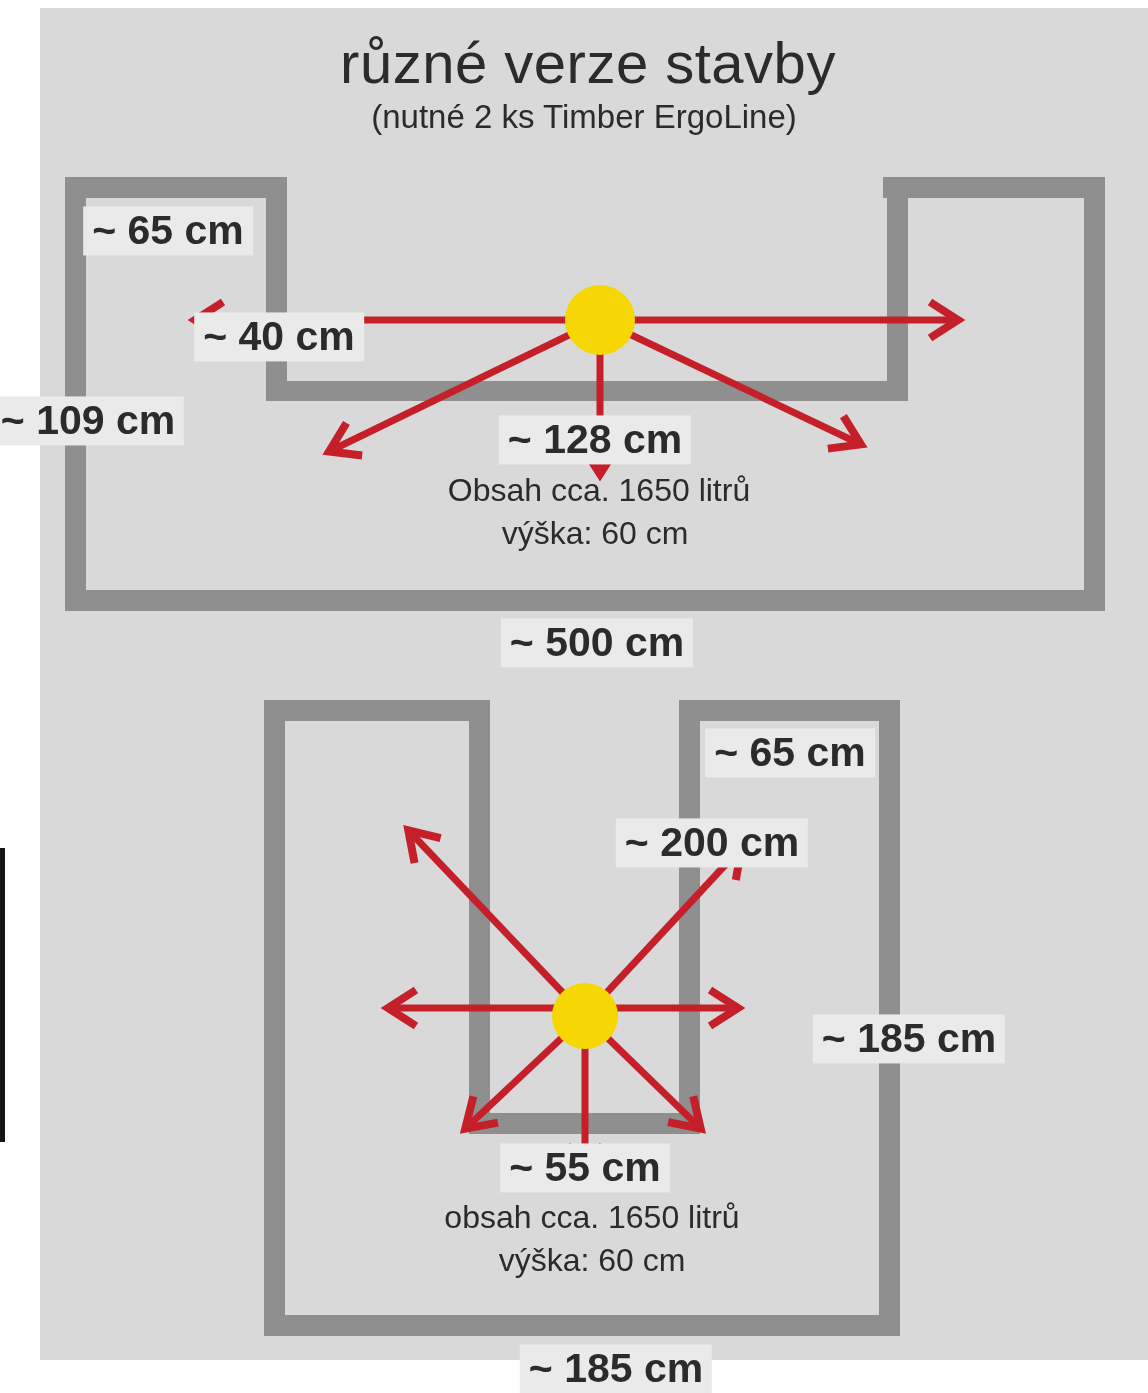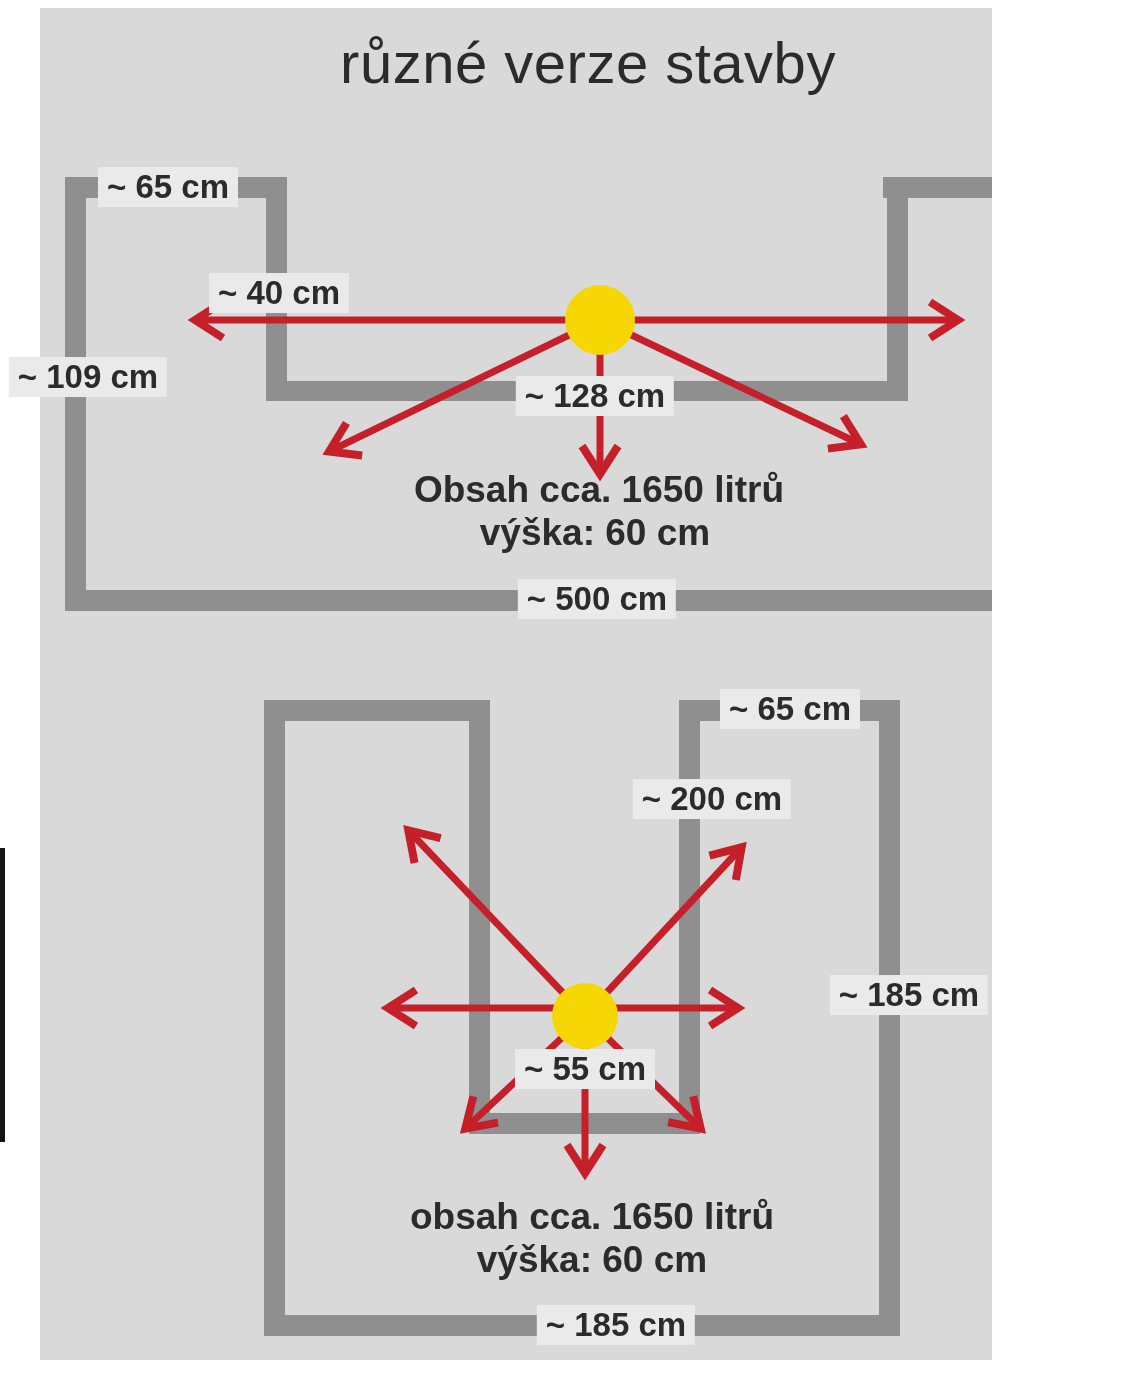--- a/index.html
+++ b/index.html
@@ -5,31 +5,31 @@
 :root{
   --panel:#d9d9d9;
   --wall:#8f8f8f;
   --arrow:#c5202a;
   --hub:#f6d704;
   --text:#2b2b2b;
   --label_bg:#eaeaea;
 }
 *{margin:0;padding:0;box-sizing:border-box;}
 body{font-family:"Liberation Sans",sans-serif;background:#ffffff;}
-.page{position:relative;width:992px;height:1393px;background:#ffffff;overflow:hidden;}
+.page{position:relative;width:1148px;height:1393px;background:#ffffff;overflow:hidden;}
 .panel{position:absolute;left:40px;top:8px;width:1108px;height:1352px;background:var(--panel);}
 svg.layer{position:absolute;left:0;top:0;}
 .wall{fill:var(--wall);}
 .arrow{stroke:var(--arrow);stroke-width:7;fill:none;}
 .arrowhead{stroke:var(--arrow);stroke-width:8;fill:none;stroke-linecap:butt;}
 .hub{fill:var(--hub);}
 .title{position:absolute;transform:translate(-50%,-50%);font-size:58px;color:var(--text);white-space:nowrap;letter-spacing:0.5px;}
 .subtitle{position:absolute;transform:translate(-50%,-50%);font-size:33px;color:var(--text);white-space:nowrap;}
-.mlabel{position:absolute;transform:translate(-50%,-50%);font-size:33px;font-weight:700;color:var(--text);background:var(--label_bg);padding:1px 9px;white-space:nowrap;line-height:1.15;}
-.caption{position:absolute;transform:translate(-50%,-50%);font-size:37px;font-weight:700;color:var(--text);white-space:nowrap;line-height:1.15;}
+.mlabel{position:absolute;transform:translate(-50%,-50%);font-size:41px;font-weight:700;color:var(--text);background:var(--label_bg);padding:1px 9px;white-space:nowrap;line-height:1.15;margin-top:44px;}
+.caption{position:absolute;transform:translate(-50%,-50%);font-size:32px;font-weight:400;color:var(--text);white-space:nowrap;line-height:1.15;}
 .edge-mark{position:absolute;left:0;top:848px;width:5px;height:294px;background:#151515;}
 </style>
 </head>
 <body>
 
 <div class="page">
 
   <div class="panel"></div>
   <div class="edge-mark"></div>
 
@@ -77,30 +77,31 @@
       <line class="arrow" x1="585" y1="1008" x2="389" y2="1008" marker-end="url(#ah)"></line>
       <line class="arrow" x1="585" y1="1008" x2="737" y2="1008" marker-end="url(#ah)"></line>
       <line class="arrow" x1="585" y1="1016" x2="466" y2="1128" marker-end="url(#ah)"></line>
       <line class="arrow" x1="585" y1="1016" x2="585" y2="1172" marker-end="url(#ah)"></line>
       <line class="arrow" x1="585" y1="1016" x2="700" y2="1128" marker-end="url(#ah)"></line>
       <circle class="hub" cx="585" cy="1016" r="33"></circle>
     </g>
   </svg>
 
   <div class="title" style="left:588px;top:62px">různé verze stavby</div>
+  <div class="subtitle" style="left:584px;top:117px">(nutné 2 ks Timber ErgoLine)</div>
 
   <div class="mlabel" style="left:168px;top:187px">~ 65 cm</div>
   <div class="mlabel" style="left:279px;top:293px">~ 40 cm</div>
   <div class="mlabel" style="left:88px;top:377px">~ 109 cm</div>
   <div class="mlabel" style="left:595px;top:396px">~ 128 cm</div>
   <div class="caption" style="left:599px;top:490px">Obsah cca. 1650 litrů</div>
   <div class="caption" style="left:595px;top:533px">výška: 60 cm</div>
   <div class="mlabel" style="left:597px;top:599px">~ 500 cm</div>
 
   <div class="mlabel" style="left:790px;top:709px">~ 65 cm</div>
   <div class="mlabel" style="left:712px;top:799px">~ 200 cm</div>
   <div class="mlabel" style="left:909px;top:995px">~ 185 cm</div>
-  <div class="mlabel" style="left:585px;top:1069px">~ 55 cm</div>
+  <div class="mlabel" style="left:585px;top:1124px">~ 55 cm</div>
   <div class="caption" style="left:592px;top:1217px">obsah cca. 1650 litrů</div>
   <div class="caption" style="left:592px;top:1260px">výška: 60 cm</div>
   <div class="mlabel" style="left:616px;top:1325px">~ 185 cm</div>
 
 </div>
 
 </body></html>

